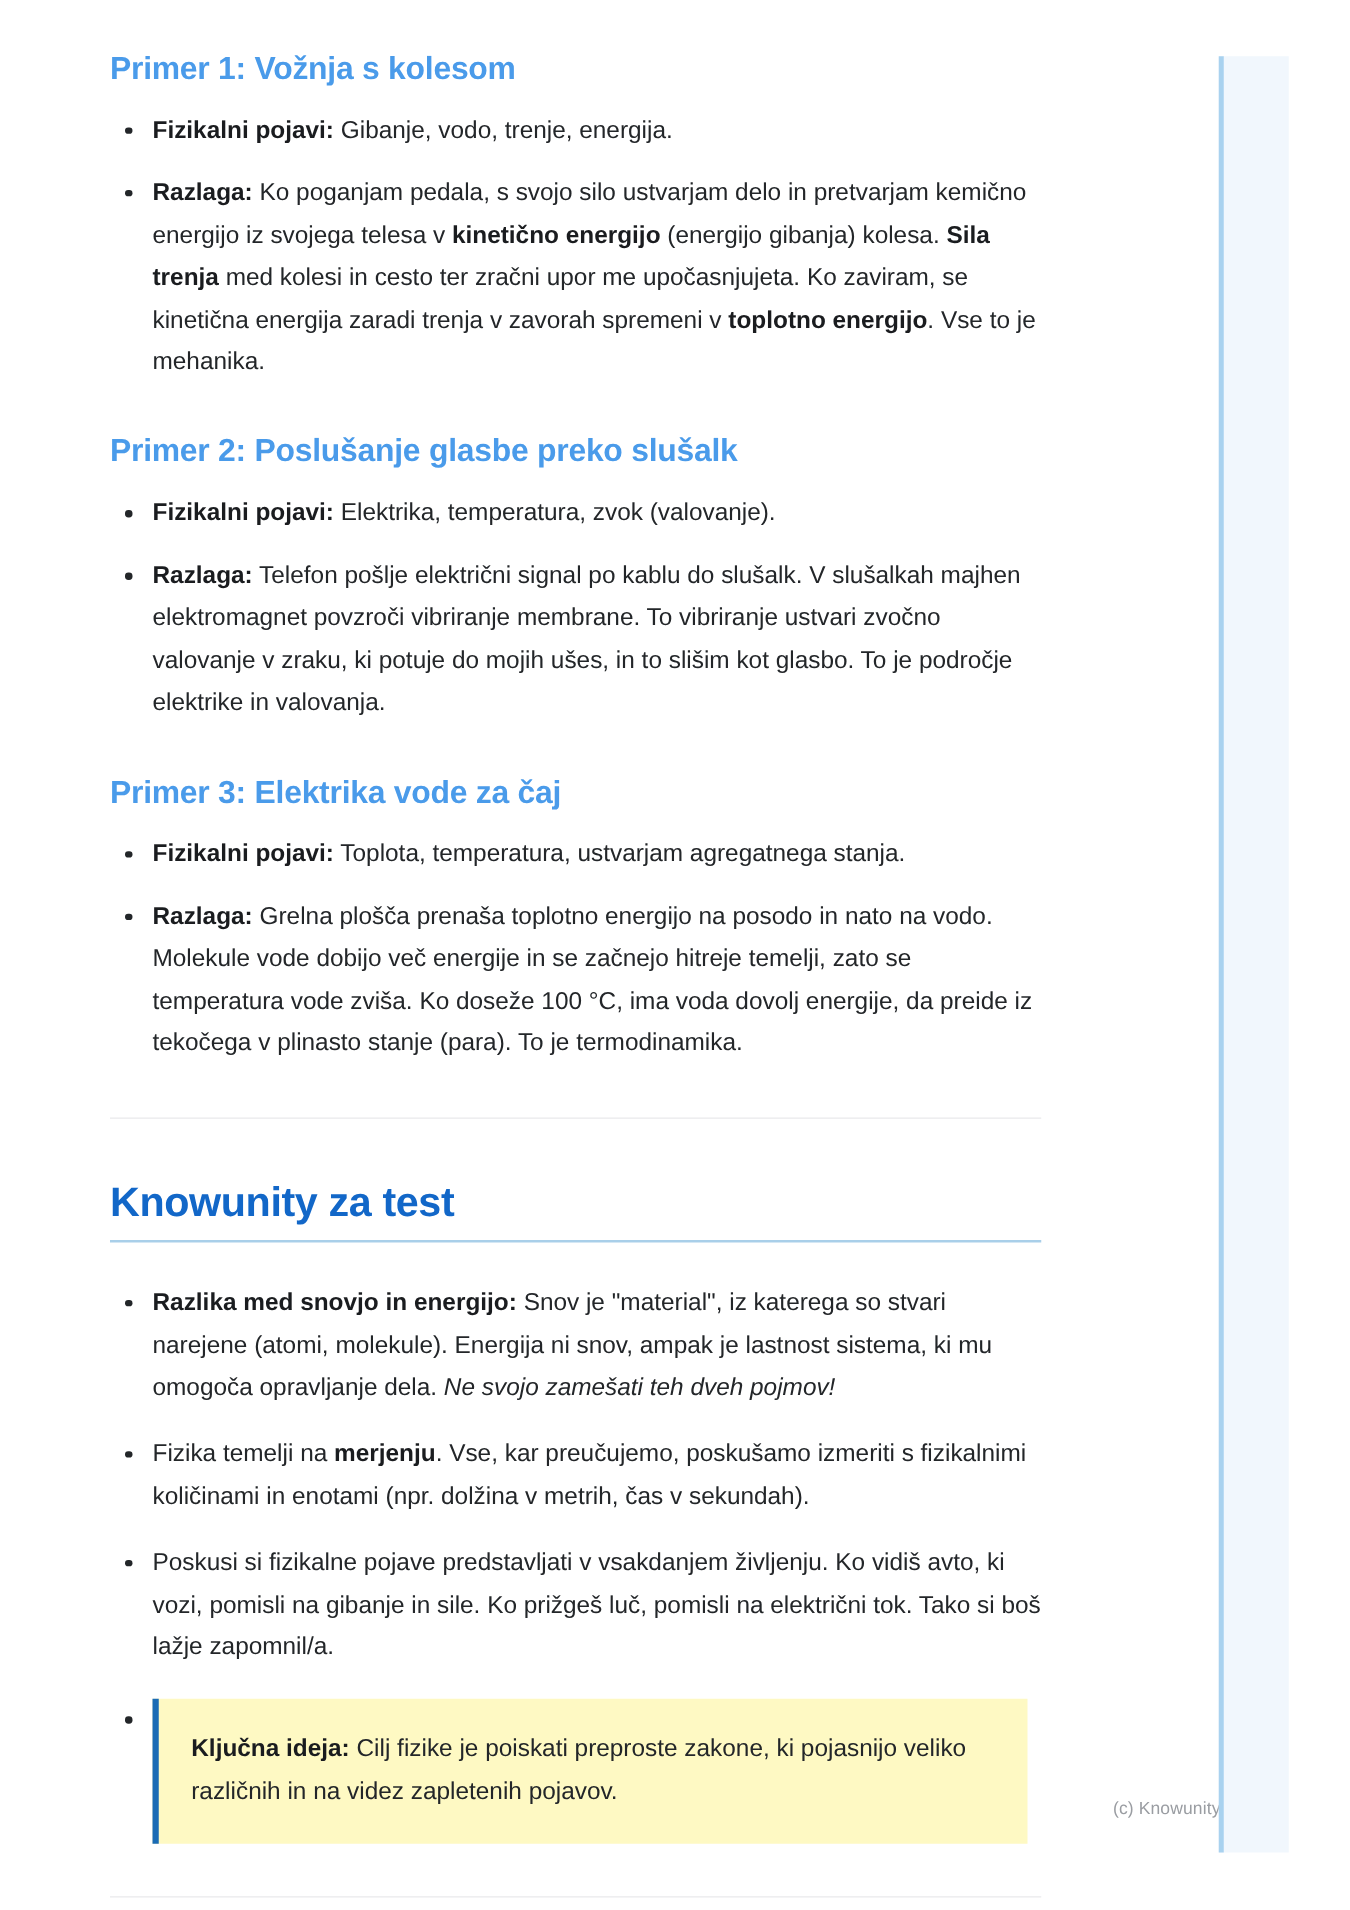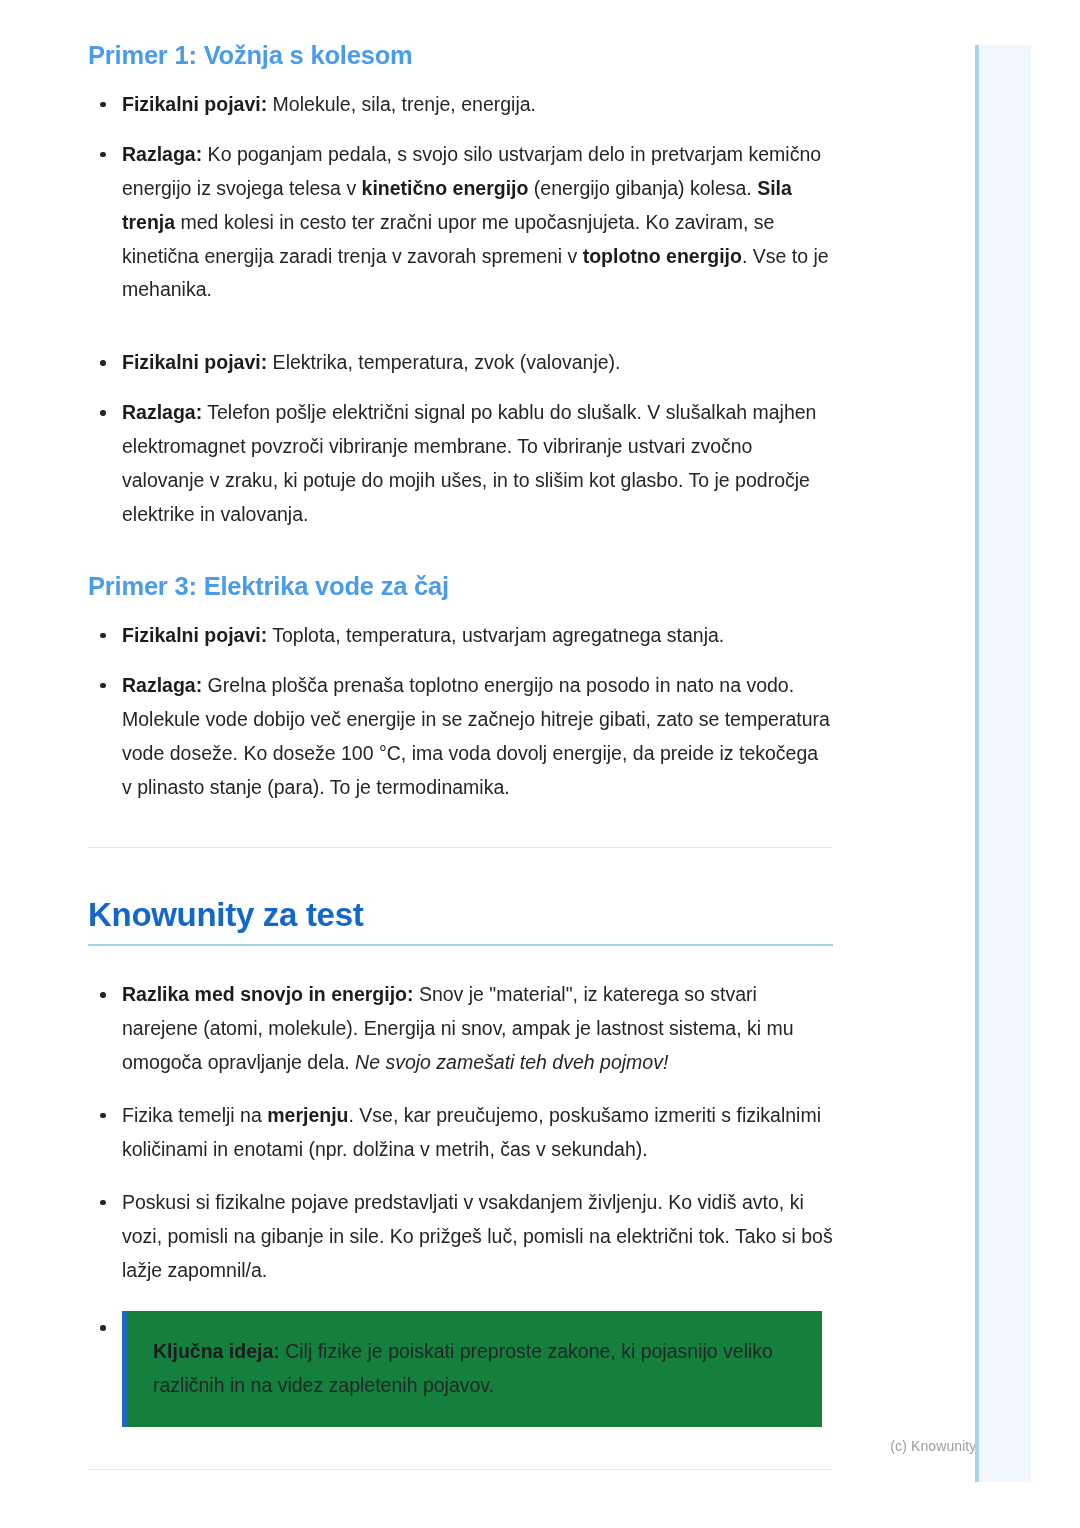--- a/index.html
+++ b/index.html
@@ -91,21 +91,21 @@
   }
   ul.bullets.wide > li { margin-bottom: 19px; }
 
   b, strong { font-weight: bold; color: #1a1c1f; }
   i, em { font-style: italic; }
 
   
   li.callout-item { padding-left: 34px; }
   li.callout-item::before { top: 42px; }
   .callout {
-    background: #15803d;
+    background: #fef9c3;
     border-left: 5px solid #1a6bb5;
     padding: 24px 26px 24px 26px;
     box-sizing: border-box;
     width: 700px;
     font-size: 19.5px;
     line-height: 1.74;
   }
 
   
   .footer {
@@ -139,47 +139,48 @@
 <body>
 
 <div class="page">
 
   <div class="content">
 
     <div class="section">
       <h3 class="section-title">Primer 1: Vožnja s kolesom</h3>
       <ul class="bullets">
         <li>
-          <b>Fizikalni pojavi:</b><span> Molekule, sila, trenje, energija.</span>
+          <b>Fizikalni pojavi:</b><span> Gibanje, vodo, trenje, energija.</span>
         </li>
         <li>
           <b>Razlaga:</b><span> Ko poganjam pedala, s svojo silo ustvarjam delo in pretvarjam kemično energijo iz svojega telesa v </span><b>kinetično energijo</b><span> (energijo gibanja) kolesa. </span><b>Sila trenja</b><span> med kolesi in cesto ter zračni upor me upočasnjujeta. Ko zaviram, se kinetična energija zaradi trenja v zavorah spremeni v </span><b>toplotno energijo</b><span>. Vse to je mehanika.</span>
         </li>
       </ul>
     </div>
 
     <div class="section">
+      <h3 class="section-title">Primer 2: Poslušanje glasbe preko slušalk</h3>
       <ul class="bullets">
         <li>
           <b>Fizikalni pojavi:</b><span> Elektrika, temperatura, zvok (valovanje).</span>
         </li>
         <li>
           <b>Razlaga:</b><span> Telefon pošlje električni signal po kablu do slušalk. V slušalkah majhen elektromagnet povzroči vibriranje membrane. To vibriranje ustvari zvočno valovanje v zraku, ki potuje do mojih ušes, in to slišim kot glasbo. To je področje elektrike in valovanja.</span>
         </li>
       </ul>
     </div>
 
     <div class="section">
       <h3 class="section-title">Primer 3: Elektrika vode za čaj</h3>
       <ul class="bullets">
         <li>
           <b>Fizikalni pojavi:</b><span> Toplota, temperatura, ustvarjam agregatnega stanja.</span>
         </li>
         <li>
-          <b>Razlaga:</b><span> Grelna plošča prenaša toplotno energijo na posodo in nato na vodo. Molekule vode dobijo več energije in se začnejo hitreje gibati, zato se temperatura vode doseže. Ko doseže 100 °C, ima voda dovolj energije, da preide iz tekočega v plinasto stanje (para). To je termodinamika.</span>
+          <b>Razlaga:</b><span> Grelna plošča prenaša toplotno energijo na posodo in nato na vodo. Molekule vode dobijo več energije in se začnejo hitreje temelji, zato se temperatura vode zviša. Ko doseže 100 °C, ima voda dovolj energije, da preide iz tekočega v plinasto stanje (para). To je termodinamika.</span>
         </li>
       </ul>
     </div>
 
     <hr class="rule rule-top">
 
     <div class="major-block">
       <h2 class="major-title">Knowunity za test</h2>
 
       <ul class="bullets wide" style="margin-top:32px;">

